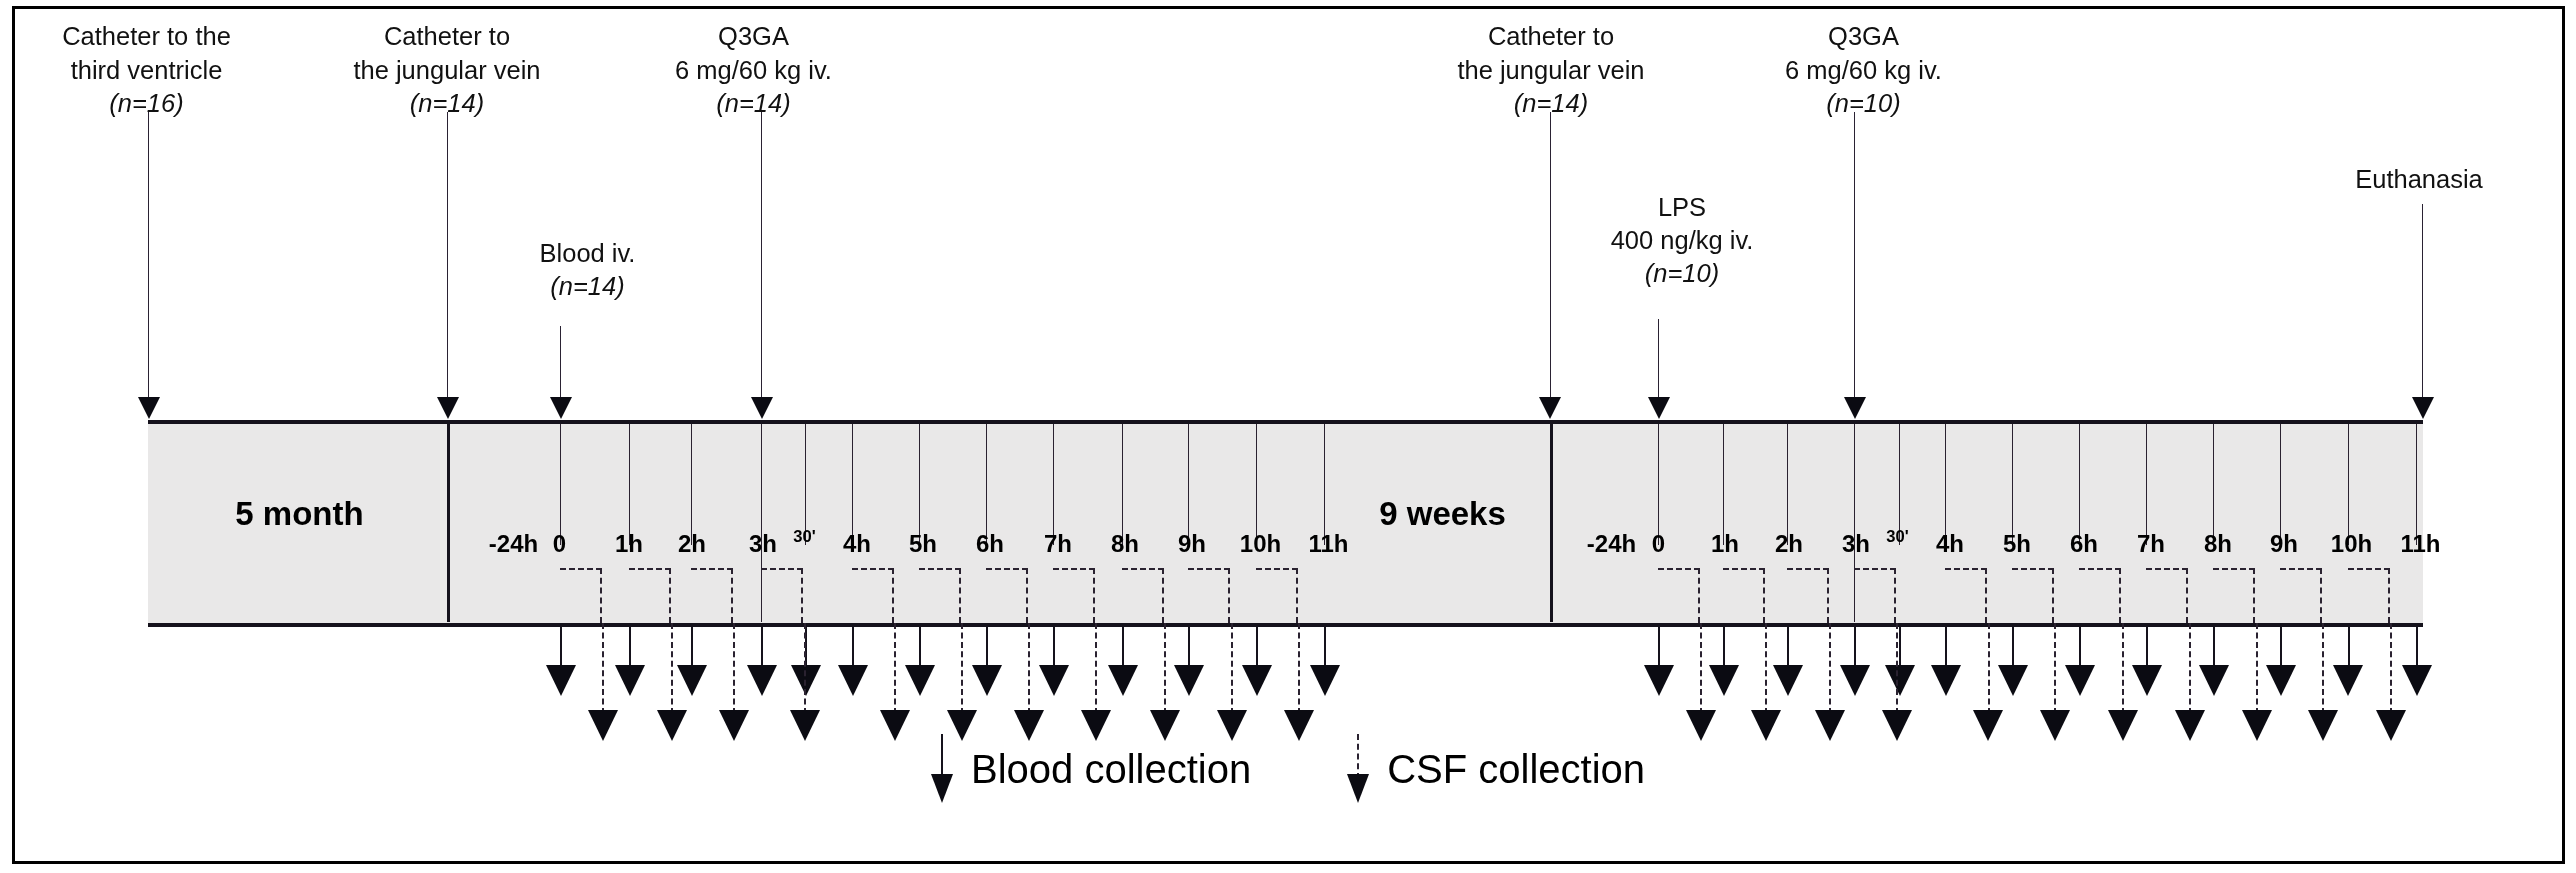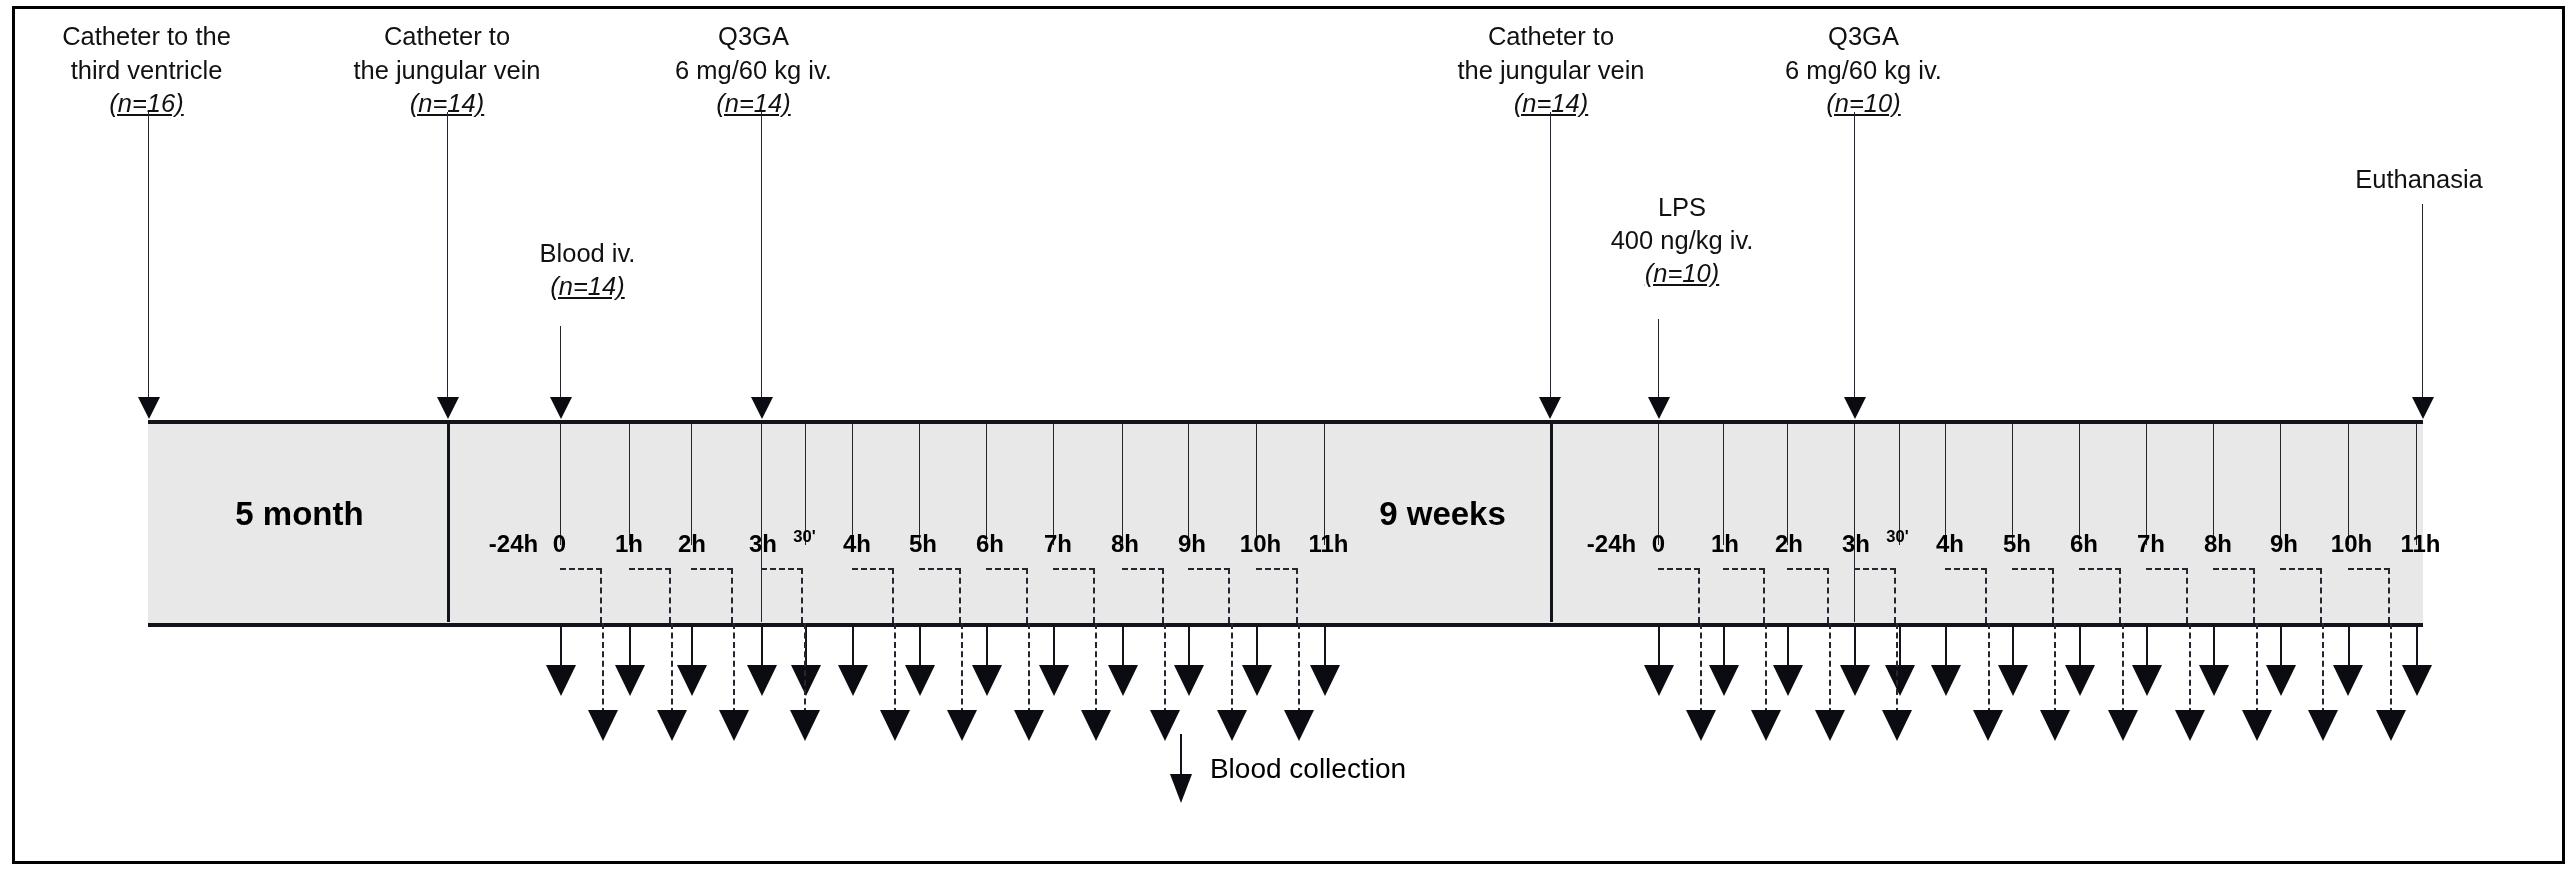--- a/index.html
+++ b/index.html
@@ -3,21 +3,21 @@
 <meta charset="utf-8">
 <style>
   html,body{margin:0;padding:0;background:#ffffff;}
   body{font-family:"Liberation Sans",sans-serif;}
   #root{position:relative;width:2576px;height:873px;background:#ffffff;overflow:hidden;}
   .frame{position:absolute;left:11.5px;top:6.4px;width:2553px;height:858px;border:3.8px solid #000;box-sizing:border-box;background:#fff;}
 
   
   .evt{position:absolute;text-align:center;line-height:1.30;color:#111;font-size:25.5px;white-space:nowrap;}
   .evt .ln{display:block;}
-  .evt .nn{font-style:italic;text-decoration:underline;}
+  .evt .nn{font-style:italic;}
 
   
   .lead{position:absolute;width:0;border-left:1.9px solid #2a2233;}
   .ahead{position:absolute;width:0;height:0;border-left:11px solid transparent;border-right:11px solid transparent;border-top:22px solid #0b0b12;}
 
   
   .bar{position:absolute;background:#e9e8e8;border-top:4.5px solid #15121c;border-bottom:4.5px solid #15121c;box-sizing:border-box;}
   .bar-seg-line{position:absolute;width:0;border-left:3.2px solid #15121c;}
   .tick{position:absolute;width:0;border-left:1.9px solid #2a2230;}
   .phase{position:absolute;font-weight:bold;font-size:33px;color:#000;white-space:nowrap;text-align:center;}
@@ -34,21 +34,21 @@
   .chead{position:absolute;width:0;height:0;border-left:15.3px solid transparent;border-right:15.3px solid transparent;border-top:31px solid #0b0b12;}
 
   
   .legend{position:absolute;left:0;right:0;top:734px;display:flex;justify-content:center;align-items:center;gap:96px;}
   .lgitem{display:flex;align-items:center;gap:18px;}
   .lgarrow{position:relative;width:22px;height:70px;}
   .lgarrow .stem{position:absolute;left:9.6px;top:0;width:0;height:45px;}
   .lgarrow .stem.solid{border-left:2.6px solid #15121c;}
   .lgarrow .stem.dash{border-left:2.6px dashed #2a2230;}
   .lgarrow .hd{position:absolute;left:0;top:40px;width:0;height:0;border-left:11px solid transparent;border-right:11px solid transparent;border-top:29px solid #0b0b12;}
-  .lglabel{font-size:28px;color:#000;white-space:nowrap;}
+  .lglabel{font-size:40px;color:#000;white-space:nowrap;}
 </style>
 </head>
 <body>
 
 <div id="root">
   <div class="frame"></div>
 
   <div class="evt" style="left:19px;top:20.4px;width:255px;">
     <span class="ln">Catheter to the</span>
     <span class="ln">third ventricle</span>
@@ -309,15 +309,22 @@
   <div class="chead" style="left:2376px;top:710px;"></div>
 
   <div class="legend">
     <div class="lgitem">
       <span class="lgarrow">
         <span class="stem solid"></span>
           <span class="hd"></span>
       </span>
       <span class="lglabel">Blood collection</span>
     </div>
+    <div class="lgitem">
+      <span class="lgarrow">
+        <span class="stem dash"></span>
+          <span class="hd"></span>
+      </span>
+      <span class="lglabel">CSF collection</span>
+    </div>
   </div>
 </div>
 
 
 </body></html>

